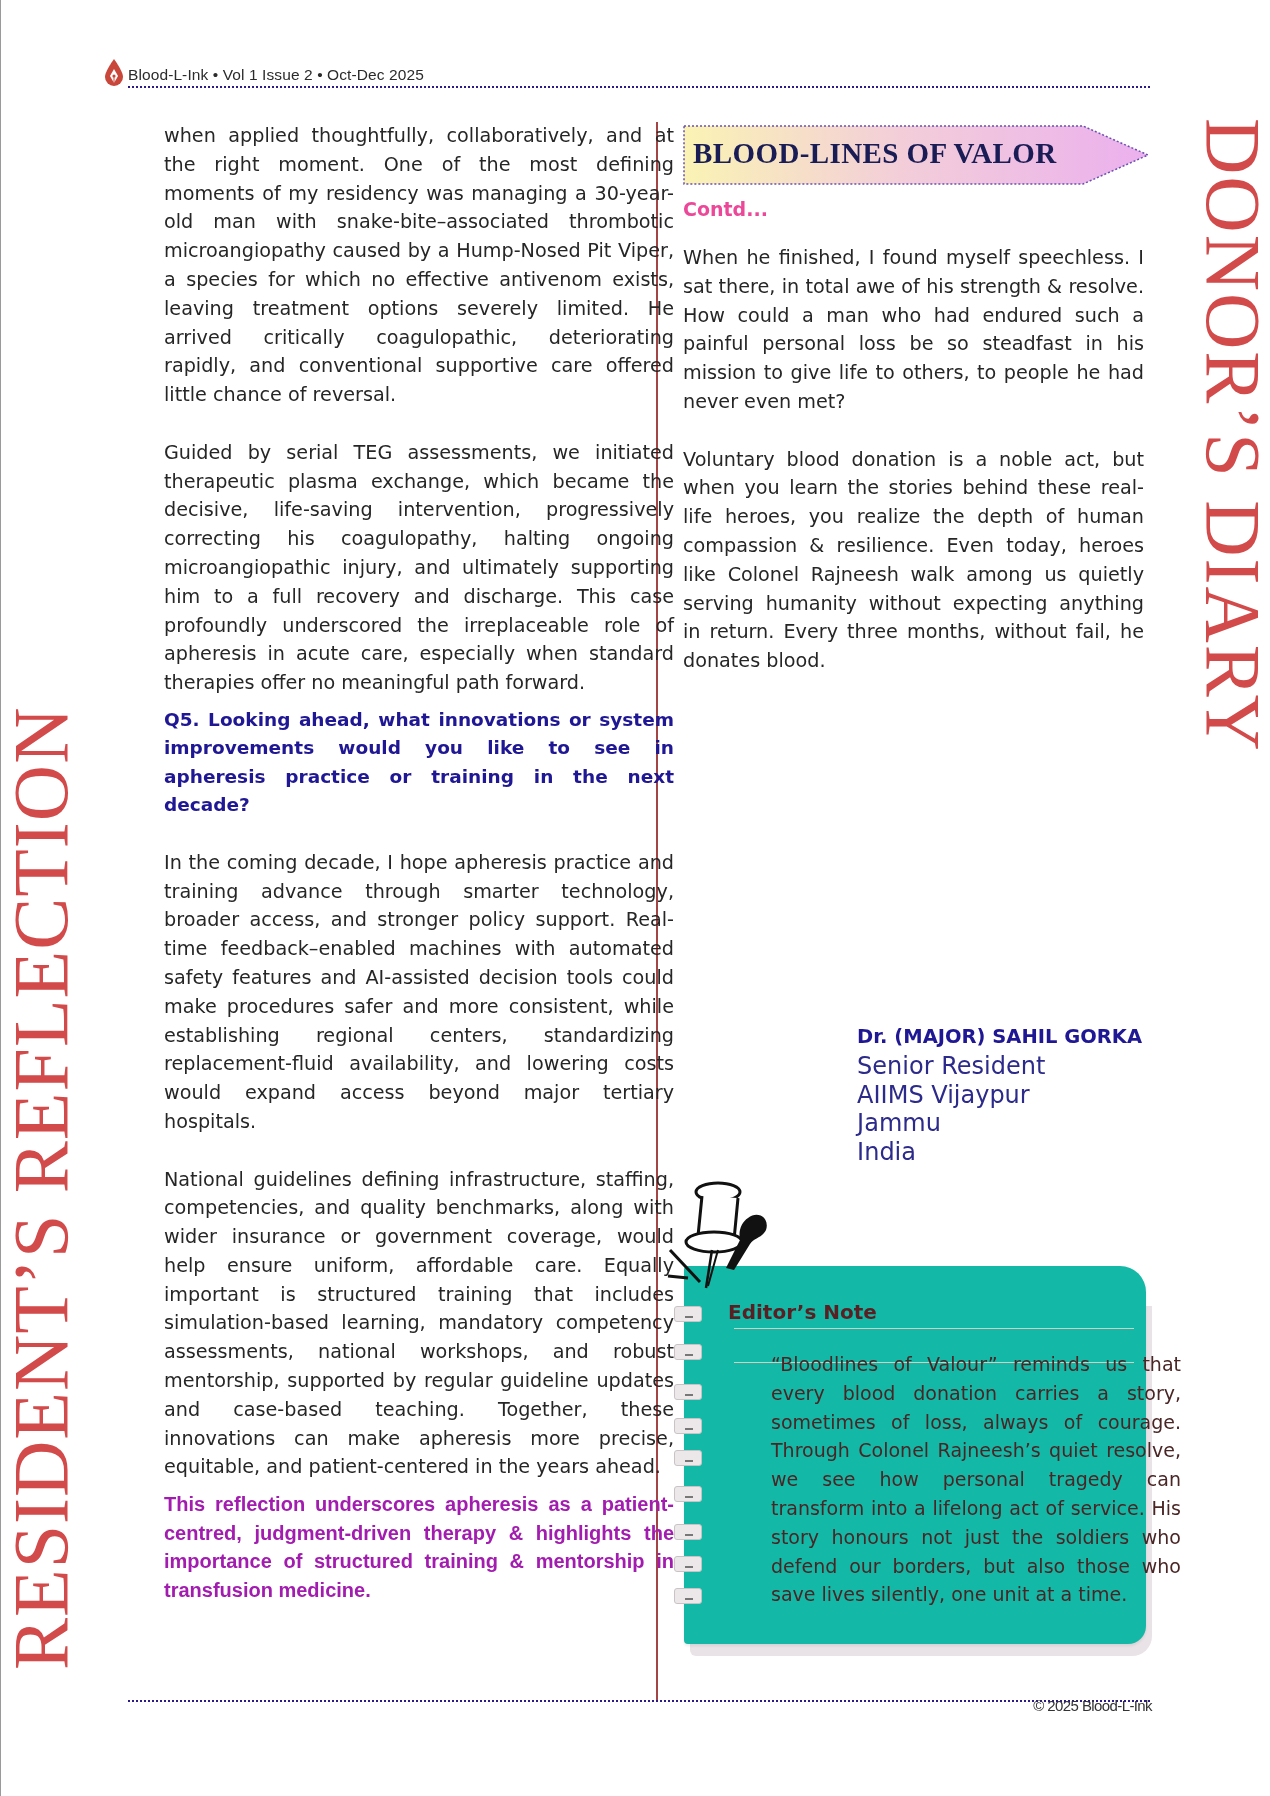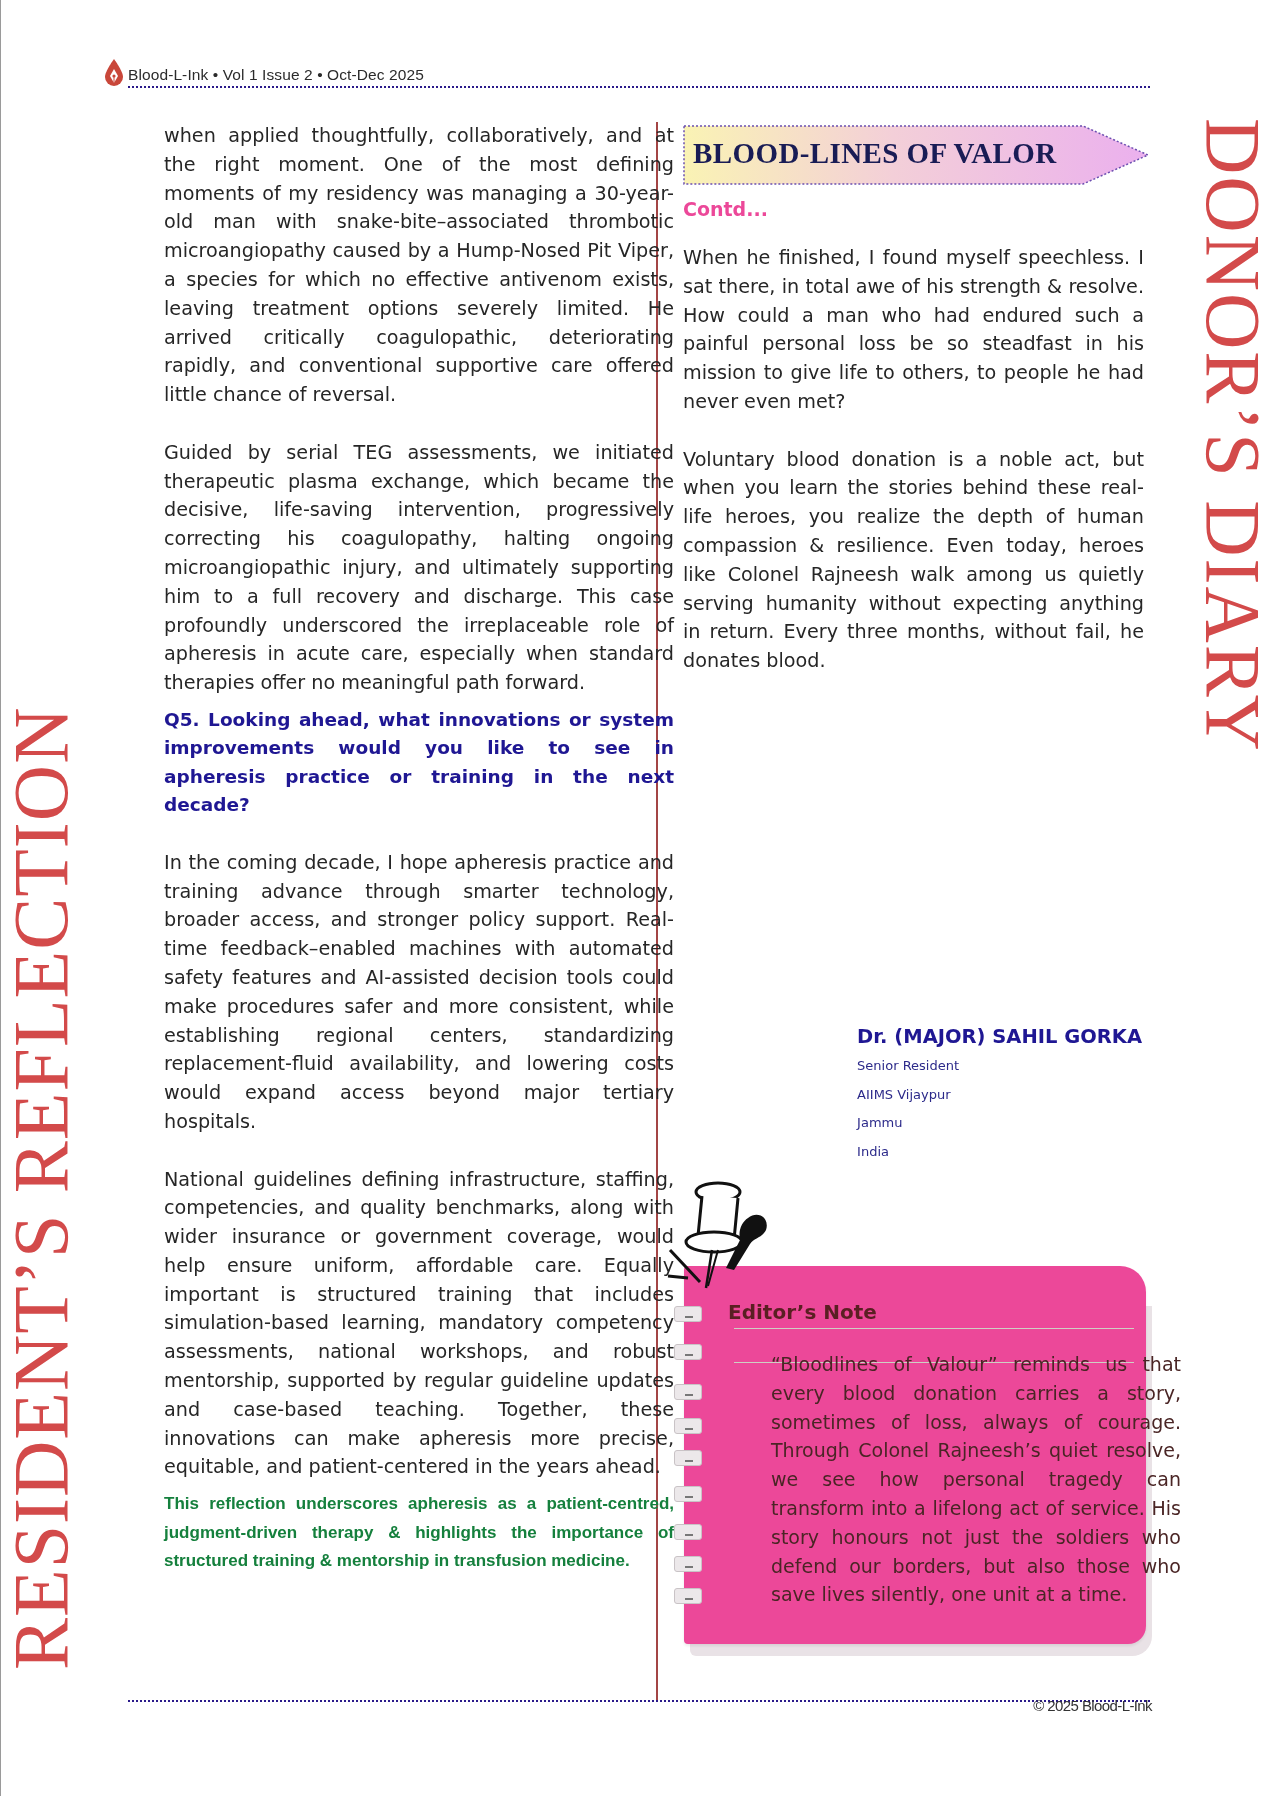--- a/index.html
+++ b/index.html
@@ -29,40 +29,40 @@
   .divider { position: absolute; left: 656px; top: 122px; width: 2px; height: 1580px; background: #a34545; }
 
   
   .col { position: absolute; font-family: "DejaVu Sans", sans-serif; font-size: 19.2px;
          line-height: 28.8px; text-align: justify; color: #262626; }
   .col p { margin: 0; }
   .left-col { left: 128px; top: 122px; width: 510px; margin-left: 36px; }
   .right-col { left: 683px; top: 244px; width: 461px; }
   .gap { height: 28.8px; }
   .q { color: #1f1793; font-weight: bold; font-size: 18.5px; line-height: 28.5px; margin: 8px 0 0 0 !important; }
-  .summary { color: #15803d; font-weight: bold; font-size: 17px; line-height: 28.5px;
+  .summary { color: #a21caf; font-weight: bold; font-size: 20px; line-height: 28.5px;
              font-family: "Liberation Sans Narrow", "Liberation Sans", sans-serif; margin-top: 8px !important; }
 
   
   .banner { position: absolute; left: 683px; top: 124px; width: 466px; height: 62px; }
   .banner svg { position: absolute; left: 0; top: 0; }
   .banner .btext { position: absolute; left: 10px; top: 13px; font-family: "Liberation Serif", serif;
                    font-weight: bold; font-size: 29px; color: #191c55; letter-spacing: 0.4px; white-space: nowrap; }
   .contd { position: absolute; left: 683px; top: 198px; font-weight: bold; color: #ec4899; font-size: 19px; }
 
   
   .sig { position: absolute; right: 128px; top: 1022px; text-align: left; font-family: "DejaVu Sans", sans-serif; }
   .sig .name { font-weight: bold; color: #1f1793; font-size: 19.5px; line-height: 30px; }
-  .sig .line { color: #2c2a8a; font-size: 13px; line-height: 28.5px; }
+  .sig .line { color: #2c2a8a; font-size: 24px; line-height: 28.5px; }
 
   
   .note { position: absolute; left: 682px; top: 1266px; width: 480px; height: 400px; }
   .note .paper-shadow { position: absolute; left: 8px; top: 40px; width: 462px; height: 350px;
                         background: #e9e2e6; border-radius: 0 0 20px 6px; }
-  .note .paper { position: absolute; left: 2px; top: 0; width: 462px; height: 378px; background: #ec4899;
+  .note .paper { position: absolute; left: 2px; top: 0; width: 462px; height: 378px; background: #14b8a6;
                  border-radius: 4px 26px 18px 4px; box-shadow: 0 2px 3px rgba(0,0,0,0.08); }
   .note .rule { position: absolute; left: 50px; width: 400px; border-top: 1px solid #cfcfc4; }
   .note .ring { position: absolute; left: -10px; width: 26px; height: 14px; border-radius: 3px;
                 background: #ece8ea; border: 1px solid #c9c3c6; }
   .note .ring::after { content: ""; position: absolute; left: 10px; top: 4px; width: 8px; height: 5px;
                        border-bottom: 2px solid #777; }
   .note .heading { position: absolute; left: 44px; top: 34px; font-weight: bold; color: #5a1f22;
                    font-size: 20px; font-family: "DejaVu Sans", sans-serif; }
   .note .body { position: absolute; left: 44px; top: 84px; width: 410px; font-size: 19px; line-height: 28.8px;
                 color: #4a2525; text-align: justify; font-family: "DejaVu Sans", sans-serif; margin-left: 43px; }

